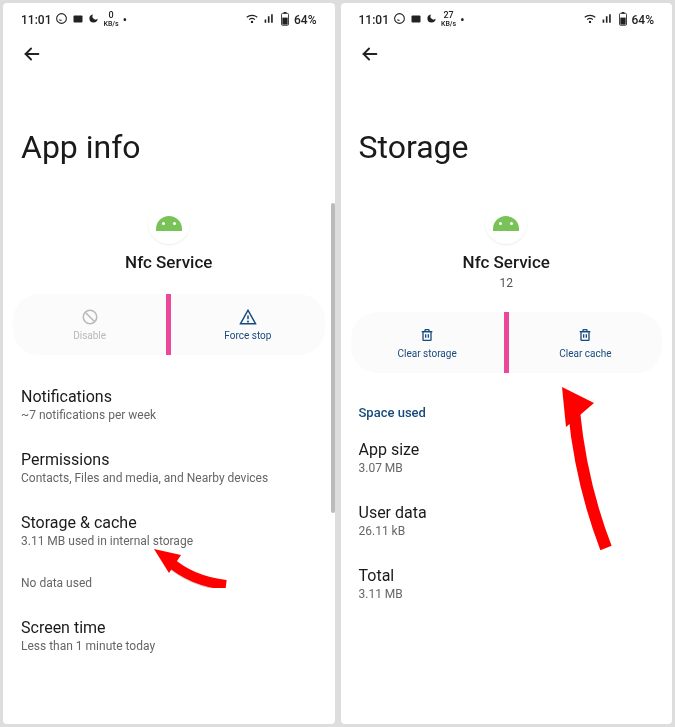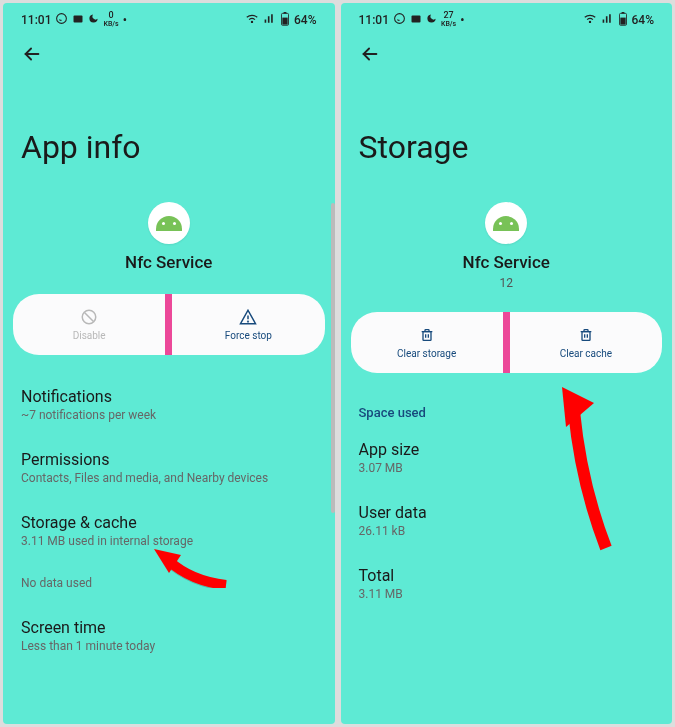--- a/index.html
+++ b/index.html
@@ -8,21 +8,21 @@
     font-family: -apple-system, BlinkMacSystemFont, "Segoe UI", Roboto, sans-serif;
     width: 675px;
     height: 727px;
     overflow: hidden;
     display: flex;
     gap: 6px;
     padding: 3px;
   }
   .phone {
     flex: 1;
-    background: #5eead4;
+    background: #ffffff;
     border-radius: 4px;
     position: relative;
     overflow: hidden;
     display: flex;
     flex-direction: column;
   }
   .status-bar {
     display: flex;
     justify-content: space-between;
     align-items: center;
@@ -85,21 +85,21 @@
     display: flex;
     flex-direction: column;
     align-items: center;
     justify-content: center;
     padding: 14px 4px;
     gap: 4px;
     font-size: 10px;
     color: #174a7c;
   }
   .action-btn.disabled { color: #b8b8b8; }
-  .action-btn + .action-btn { border-left: 7px solid #ec4899; }
+  .action-btn + .action-btn { border-left: 5px solid #ec4899; }
   .btn-icon { width: 18px; height: 18px; display: flex; align-items: center; justify-content: center; }
   .list {
     display: flex;
     flex-direction: column;
   }
   .list-item {
     padding: 14px 18px;
   }
   .list-item .primary { font-size: 16px; color: #1a1a1a; margin-bottom: 2px; }
   .list-item .secondary { font-size: 12px; color: #666; }

